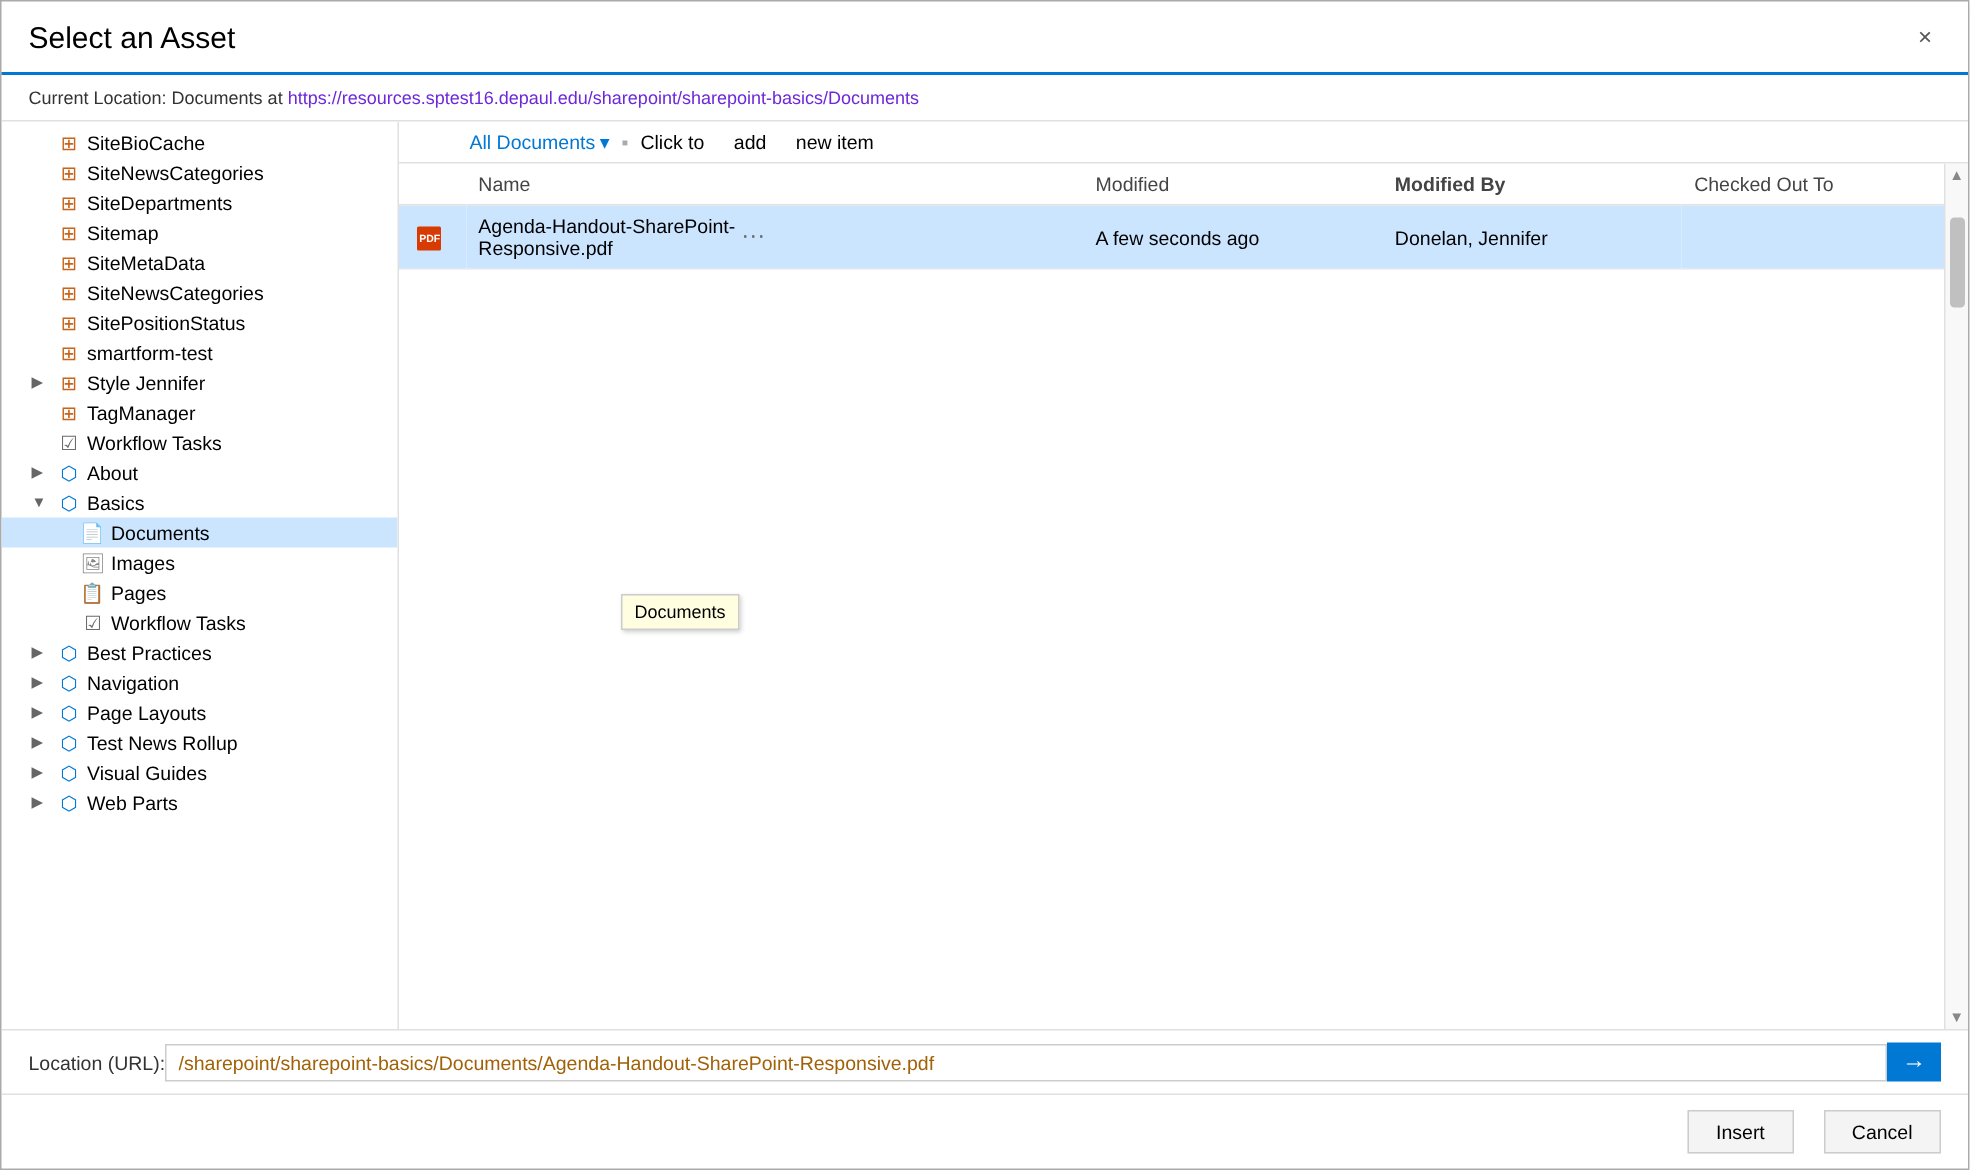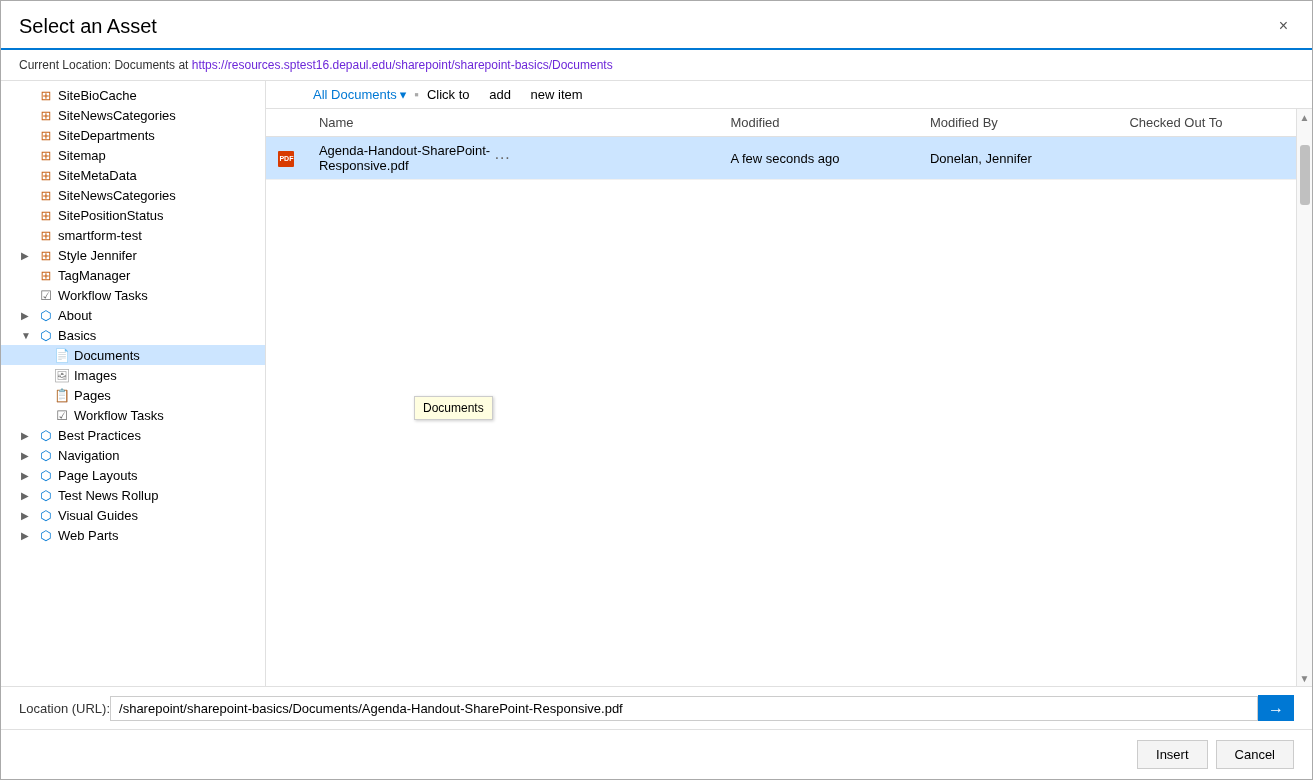--- a/index.html
+++ b/index.html
@@ -201,39 +201,39 @@
     .location-label {
       font-size: 13px;
       color: #333;
       white-space: nowrap;
     }
     .location-input {
       flex: 1;
       border: 1px solid #ccc;
       padding: 4px 8px;
       font-size: 13px;
-      color: #000000;
+      color: #a16207;
       outline: none;
     }
     .go-btn {
       background: #0078d4;
       color: white;
       border: none;
       padding: 4px 10px;
       cursor: pointer;
       font-size: 16px;
       display: flex;
       align-items: center;
       justify-content: center;
     }
     .action-bar {
       padding: 10px 18px;
       display: flex;
       justify-content: flex-end;
-      gap: 8px;
+      gap: 20px;
       border-top: 1px solid #e0e0e0;
     }
     .btn-insert, .btn-cancel {
       padding: 6px 18px;
       font-size: 13px;
       cursor: pointer;
       border: 1px solid #ccc;
       background: #f4f4f4;
     }
     
@@ -251,21 +251,21 @@
       white-space: nowrap;
     }
     .content-with-scroll {
       display: flex;
       flex: 1;
       overflow: hidden;
       justify-content: space-between;
     }
     .name-col-th { width: 330px; }
     .modified-col-th { width: 160px; }
-    .modby-col-th { width: 160px; }
+    .modby-col-th { width: 160px; font-weight: bold; }
     .checkedout-col-th { width: 140px; }
     .checkbox-th { width: 30px; }
     .checkbox-cell { text-align: center; color: #888; }
   </style>
 </head>
 <body>
 
 <div class="dialog">
 
   <div class="dialog-header">

